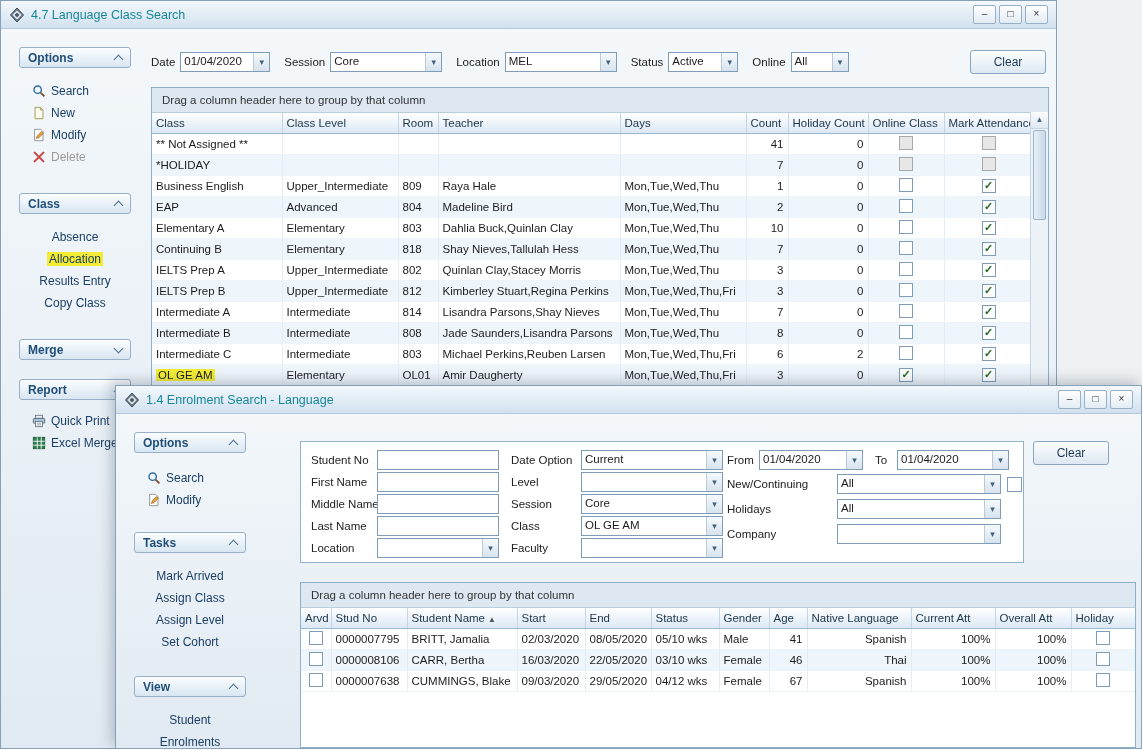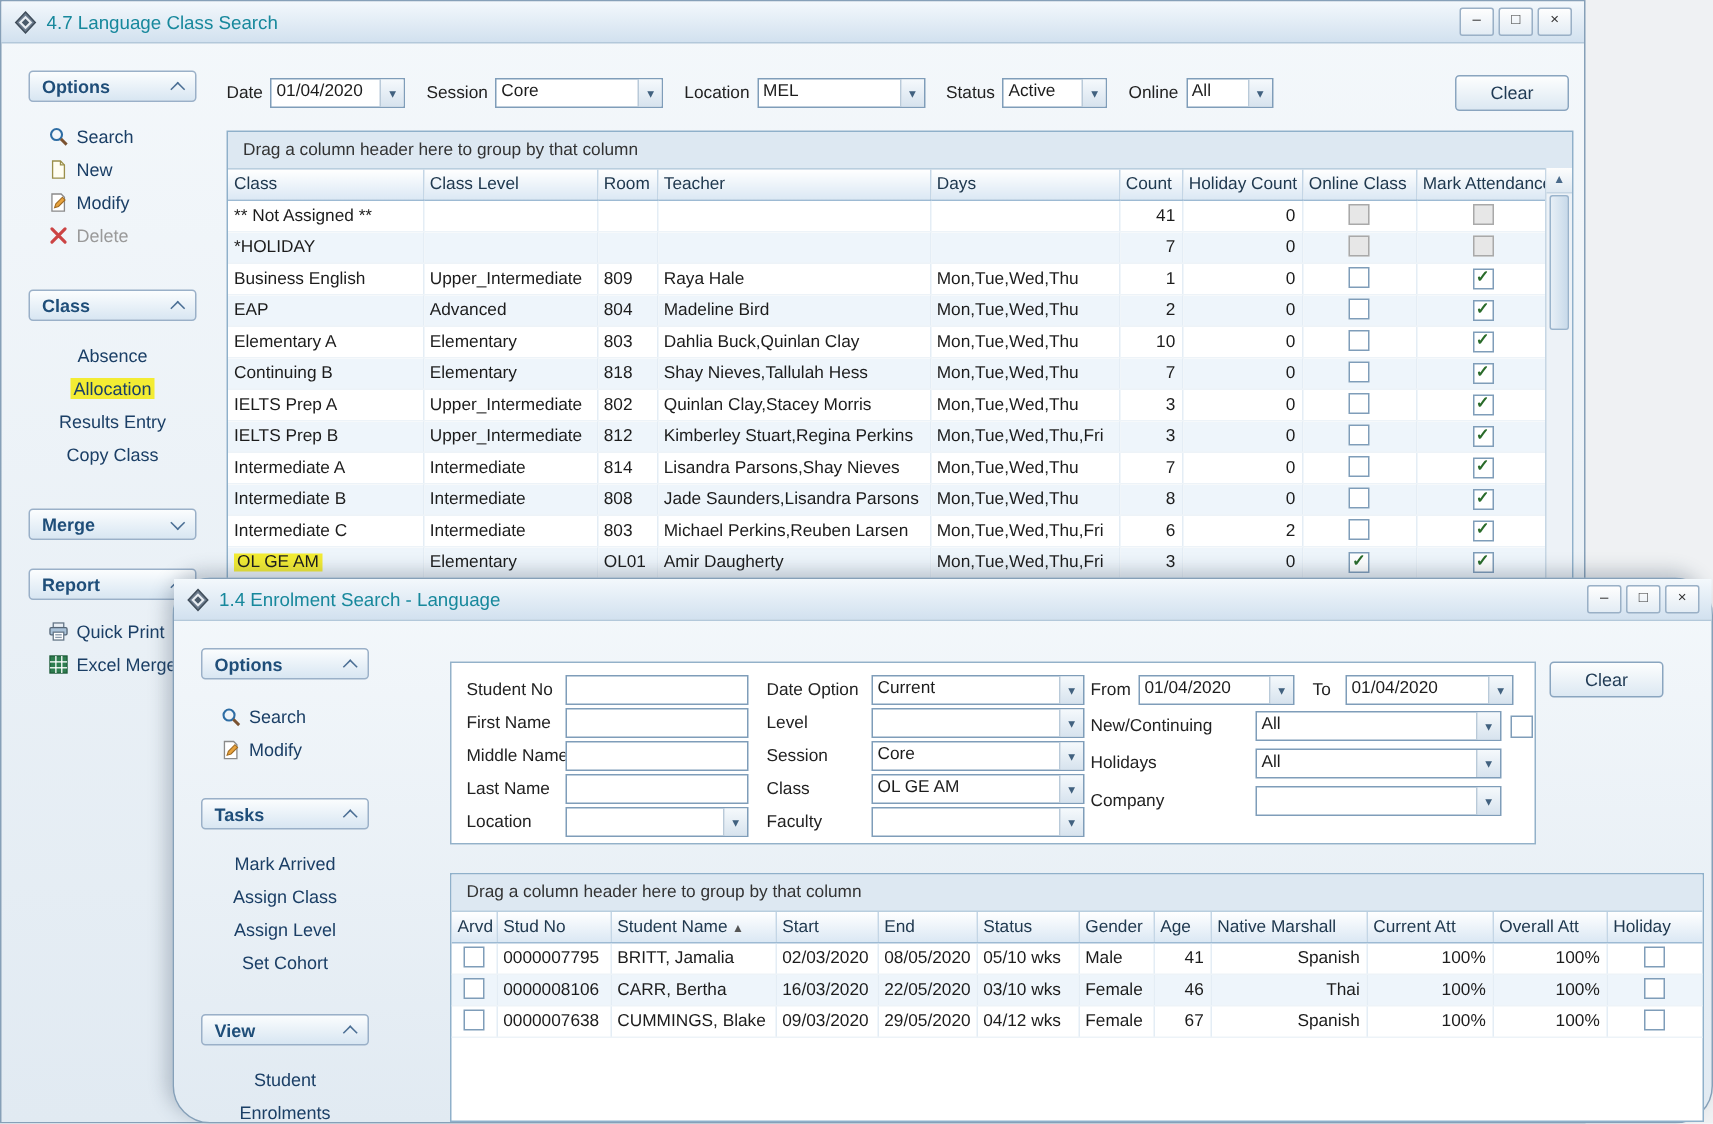--- a/index.html
+++ b/index.html
@@ -1,19 +1,19 @@
 <!DOCTYPE html>
 <html><head>
 <meta charset="utf-8">
 <style>
   html,body{margin:0;padding:0;width:1142px;height:749px;overflow:hidden;background:#eff1f3;
     font-family:"Liberation Sans",sans-serif;font-size:12px;color:#1c1c1c;position:relative;}
   .win{position:absolute;border:1px solid #86a0b8;background:linear-gradient(#f4f8fb,#e1eaf2);box-sizing:border-box;}
   #w1{left:0;top:0;width:1057px;height:749px;}
-  #w2{left:115px;top:385px;width:1027px;height:364px;box-shadow:-4px -4px 12px rgba(50,70,90,.28);z-index:5;border-radius:25px;}
+  #w2{left:115px;top:385px;width:1027px;height:364px;box-shadow:-4px -4px 12px rgba(50,70,90,.28);z-index:5;}
   .titlebar{height:28px;display:flex;align-items:center;padding:0 8px;
     background:linear-gradient(#f3f8fc,#d2e1ef);border-bottom:1px solid #b3c8da;box-sizing:border-box;}
   .title{font-size:12.5px;color:#17889c;margin-left:6px;flex:1;white-space:nowrap;}
   .winctrls{display:flex;gap:3px;}
   .wbtn{width:21px;height:17px;border:1px solid #9ab0c6;border-radius:2px;cursor:default;
     background:linear-gradient(#fefefe,#e3ecf4);font-size:10px;line-height:15px;text-align:center;color:#333;}
   .appicon{width:16px;height:16px;display:inline-block;}
   
   .sidebar{position:absolute;left:18px;top:28px;width:112px;bottom:0;}
   .sec-h{position:absolute;left:0;width:112px;height:21px;border:1px solid #9ab0c8;border-radius:3px;
@@ -568,21 +568,21 @@
       <thead>
           <tr>
             <th><span>Arvd</span></th>
             <th><span>Stud No</span></th>
             <th><span>Student Name</span><span class="sort">▲</span></th>
             <th><span>Start</span></th>
             <th><span>End</span></th>
             <th><span>Status</span></th>
             <th><span>Gender</span></th>
             <th class="c-right"><span>Age</span></th>
-            <th class="c-right"><span>Native Marshall</span></th>
+            <th class="c-right"><span>Native Language</span></th>
             <th class="c-right"><span>Current Att</span></th>
             <th class="c-right"><span>Overall Att</span></th>
             <th><span>Holiday</span></th>
           </tr>
         </thead>
       <tbody>
           <tr>
             <td class="c-center"><span class="cb"></span></td>
             <td>0000007795</td>
             <td>BRITT, Jamalia</td>

